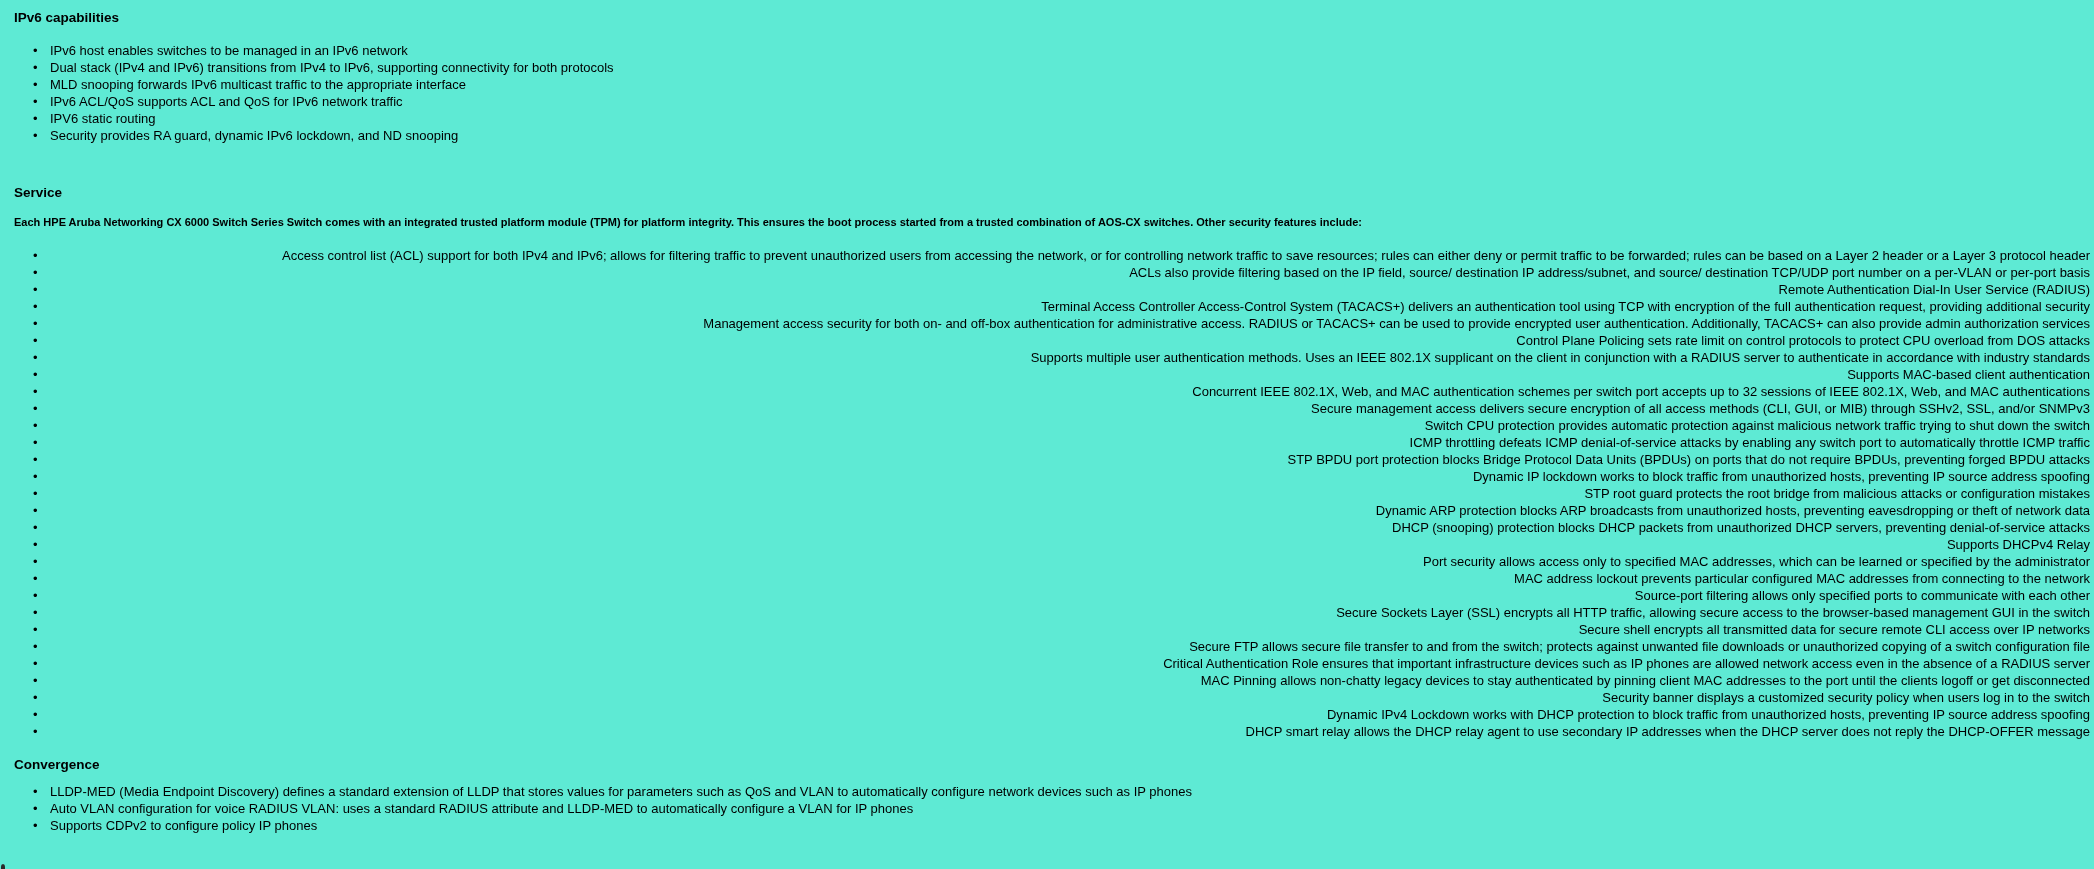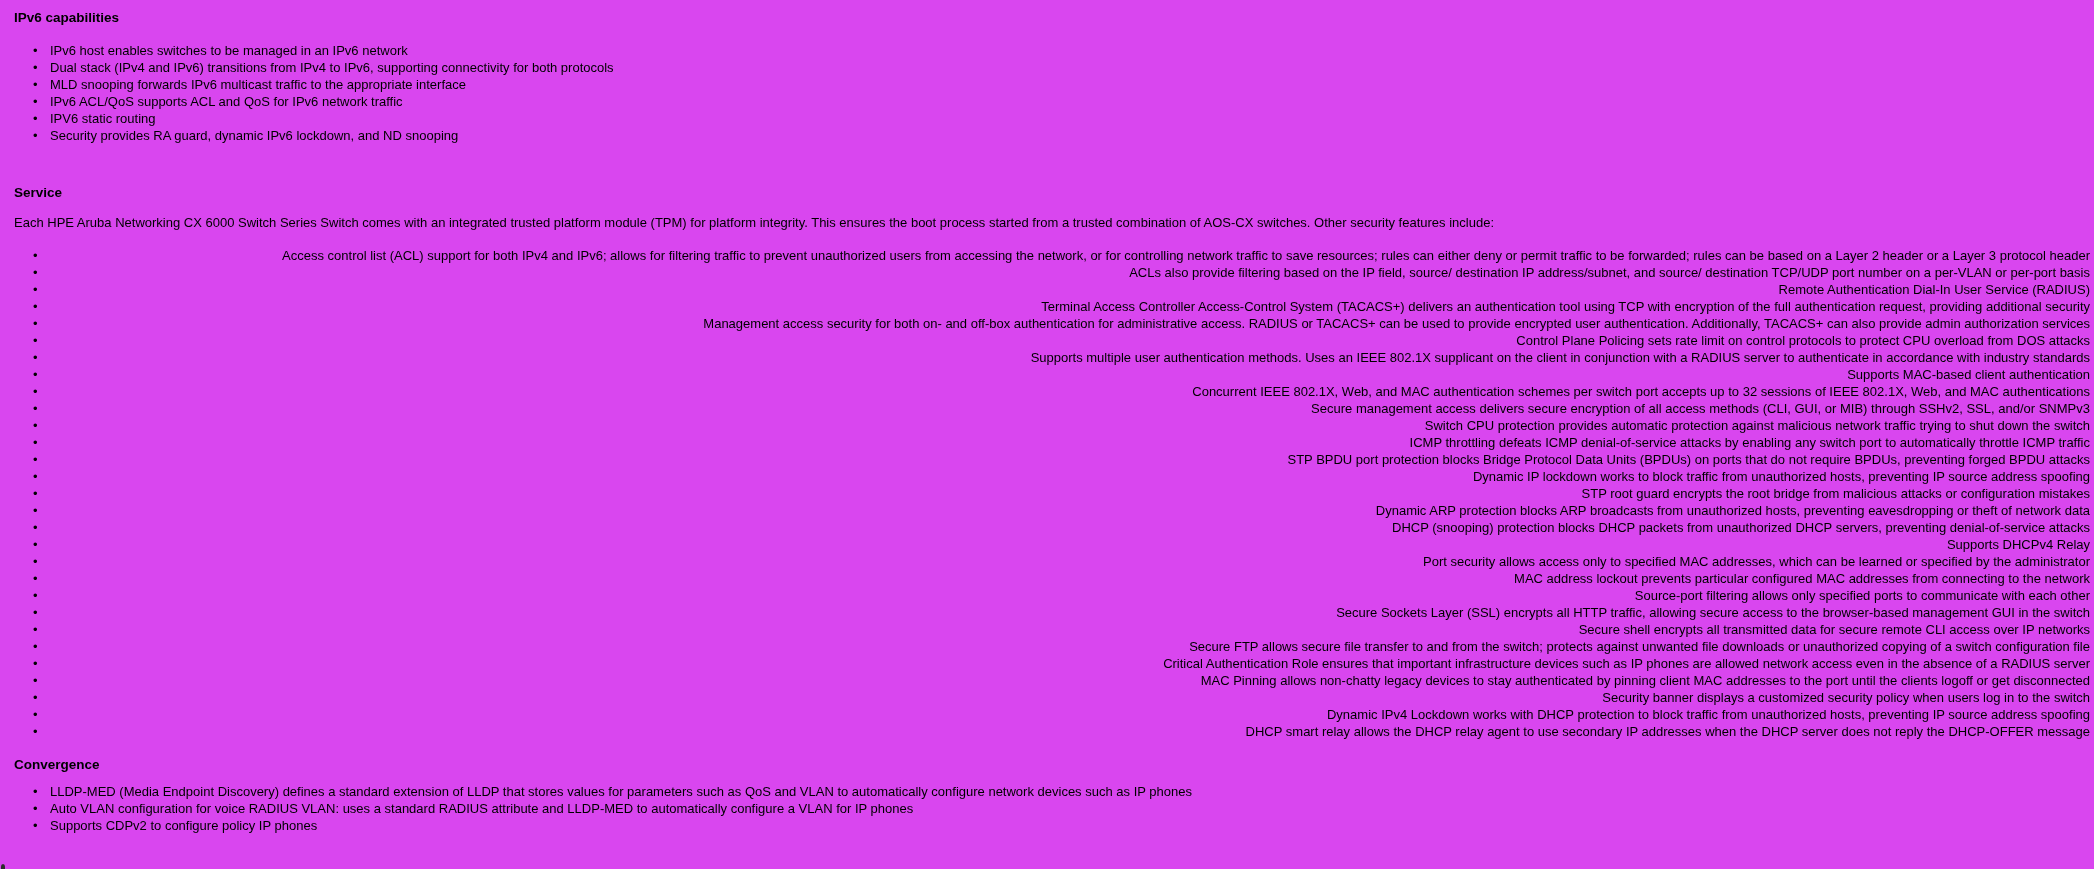--- a/index.html
+++ b/index.html
@@ -5,38 +5,39 @@
   html, body {
     margin: 0;
     padding: 0;
     background: #ffffff;
   }
   .page {
     position: relative;
     width: 2094px;
     height: 869px;
     overflow: hidden;
-    background: #d946ef;
+    background: #5eead4;
     box-sizing: border-box;
     padding: 9px 4px 0 14px;
     font-family: "Liberation Sans", sans-serif;
     color: #000000;
   }
   .doc-section { margin: 0; }
   .heading {
     font-size: 13.5px;
     font-weight: 700;
     line-height: 17px;
     margin: 0;
     color: #000000;
   }
   .intro {
-    font-size: 13px;
+    font-size: 11px;
     line-height: 17px;
     margin: 13px 0 0 0;
+    font-weight: bold;
   }
   .bullets {
     list-style: none;
     margin: 16px 0 0 0;
     padding: 0 0 0 36px;
   }
   .bullet {
     position: relative;
     font-size: 13px;
     line-height: 17px;
@@ -93,21 +94,21 @@
         <li class="bullet">Management access security for both on- and off-box authentication for administrative access. RADIUS or TACACS+ can be used to provide encrypted user authentication. Additionally, TACACS+ can also provide admin authorization services</li>
         <li class="bullet">Control Plane Policing sets rate limit on control protocols to protect CPU overload from DOS attacks</li>
         <li class="bullet">Supports multiple user authentication methods. Uses an IEEE 802.1X supplicant on the client in conjunction with a RADIUS server to authenticate in accordance with industry standards</li>
         <li class="bullet">Supports MAC-based client authentication</li>
         <li class="bullet">Concurrent IEEE 802.1X, Web, and MAC authentication schemes per switch port accepts up to 32 sessions of IEEE 802.1X, Web, and MAC authentications</li>
         <li class="bullet">Secure management access delivers secure encryption of all access methods (CLI, GUI, or MIB) through SSHv2, SSL, and/or SNMPv3</li>
         <li class="bullet">Switch CPU protection provides automatic protection against malicious network traffic trying to shut down the switch</li>
         <li class="bullet">ICMP throttling defeats ICMP denial-of-service attacks by enabling any switch port to automatically throttle ICMP traffic</li>
         <li class="bullet">STP BPDU port protection blocks Bridge Protocol Data Units (BPDUs) on ports that do not require BPDUs, preventing forged BPDU attacks</li>
         <li class="bullet">Dynamic IP lockdown works to block traffic from unauthorized hosts, preventing IP source address spoofing</li>
-        <li class="bullet">STP root guard encrypts the root bridge from malicious attacks or configuration mistakes</li>
+        <li class="bullet">STP root guard protects the root bridge from malicious attacks or configuration mistakes</li>
         <li class="bullet">Dynamic ARP protection blocks ARP broadcasts from unauthorized hosts, preventing eavesdropping or theft of network data</li>
         <li class="bullet">DHCP (snooping) protection blocks DHCP packets from unauthorized DHCP servers, preventing denial-of-service attacks</li>
         <li class="bullet">Supports DHCPv4 Relay</li>
         <li class="bullet">Port security allows access only to specified MAC addresses, which can be learned or specified by the administrator</li>
         <li class="bullet">MAC address lockout prevents particular configured MAC addresses from connecting to the network</li>
         <li class="bullet">Source-port filtering allows only specified ports to communicate with each other</li>
         <li class="bullet">Secure Sockets Layer (SSL) encrypts all HTTP traffic, allowing secure access to the browser-based management GUI in the switch</li>
         <li class="bullet">Secure shell encrypts all transmitted data for secure remote CLI access over IP networks</li>
         <li class="bullet">Secure FTP allows secure file transfer to and from the switch; protects against unwanted file downloads or unauthorized copying of a switch configuration file</li>
         <li class="bullet">Critical Authentication Role ensures that important infrastructure devices such as IP phones are allowed network access even in the absence of a RADIUS server</li>

